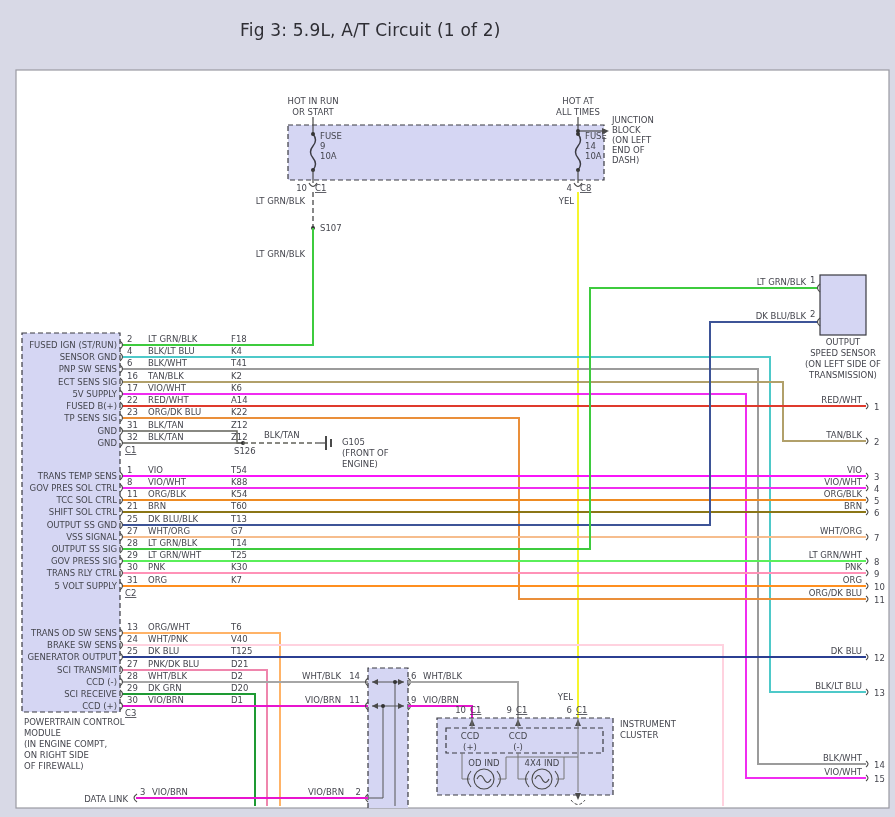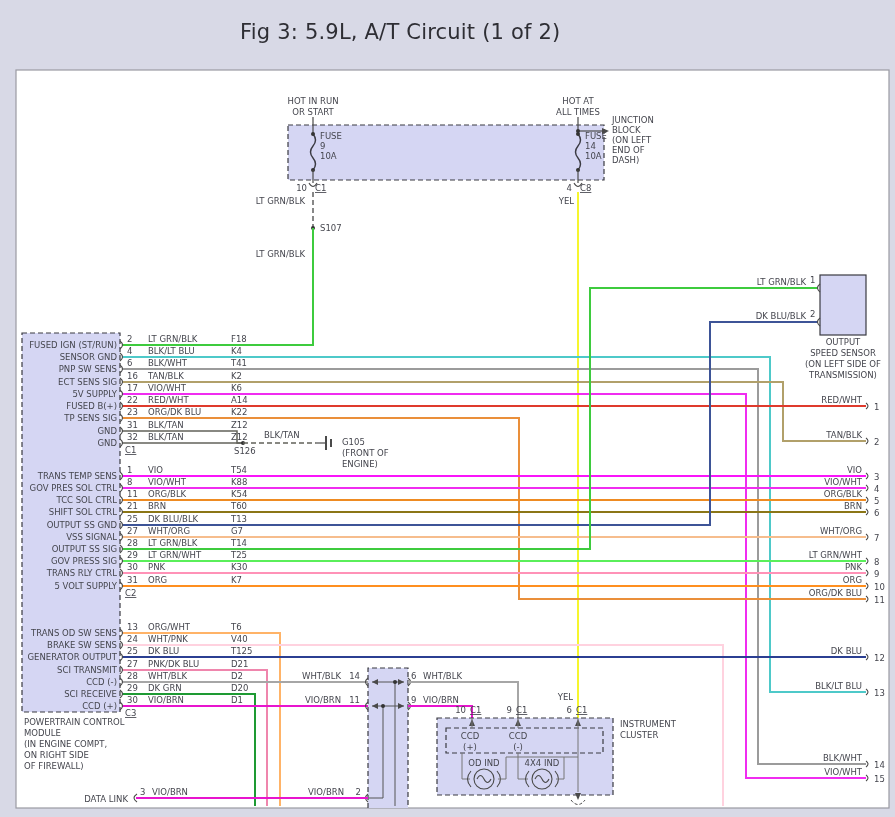--- a/index.html
+++ b/index.html
@@ -1,17 +1,17 @@
 <!DOCTYPE html>
 <html><head>
 <meta charset="utf-8">
 <style>
   html,body{margin:0;padding:0;width:895px;height:817px;overflow:hidden;
     background:#d8d9e6;font-family:"DejaVu Sans",sans-serif;}
-  #title{position:absolute;left:240px;top:20px;font-size:21px;color:#2e2e34;
+  #title{position:absolute;left:240px;top:20px;font-size:17px;color:#2e2e34;
     letter-spacing:.2px;}
   #stage{position:absolute;left:0;top:0;width:895px;height:817px;}
   svg text{font-family:"DejaVu Sans",sans-serif;}
 </style>
 </head>
 <body>
 
 <div id="title">Fig 3: 5.9L, A/T Circuit (1 of 2)</div>
 <svg id="stage" width="895" height="817" viewBox="0 0 895 817">
     <rect x="16" y="70" width="873" height="738" fill="#ffffff" stroke="#9a9aa2" stroke-width="1.2"></rect>

